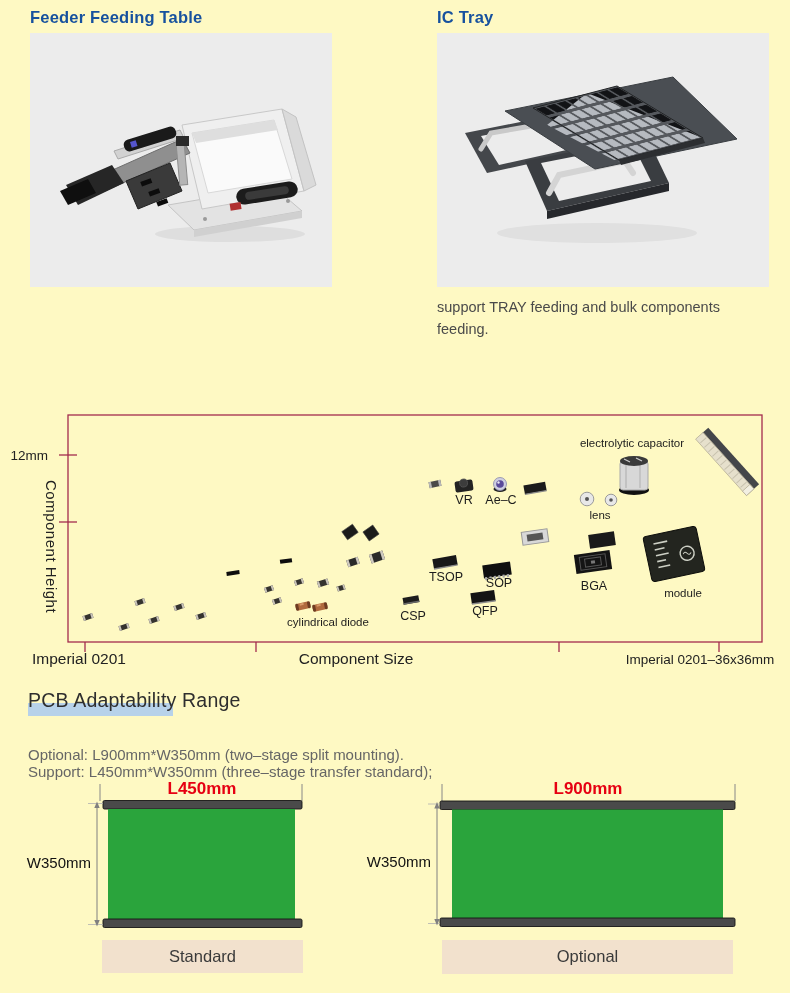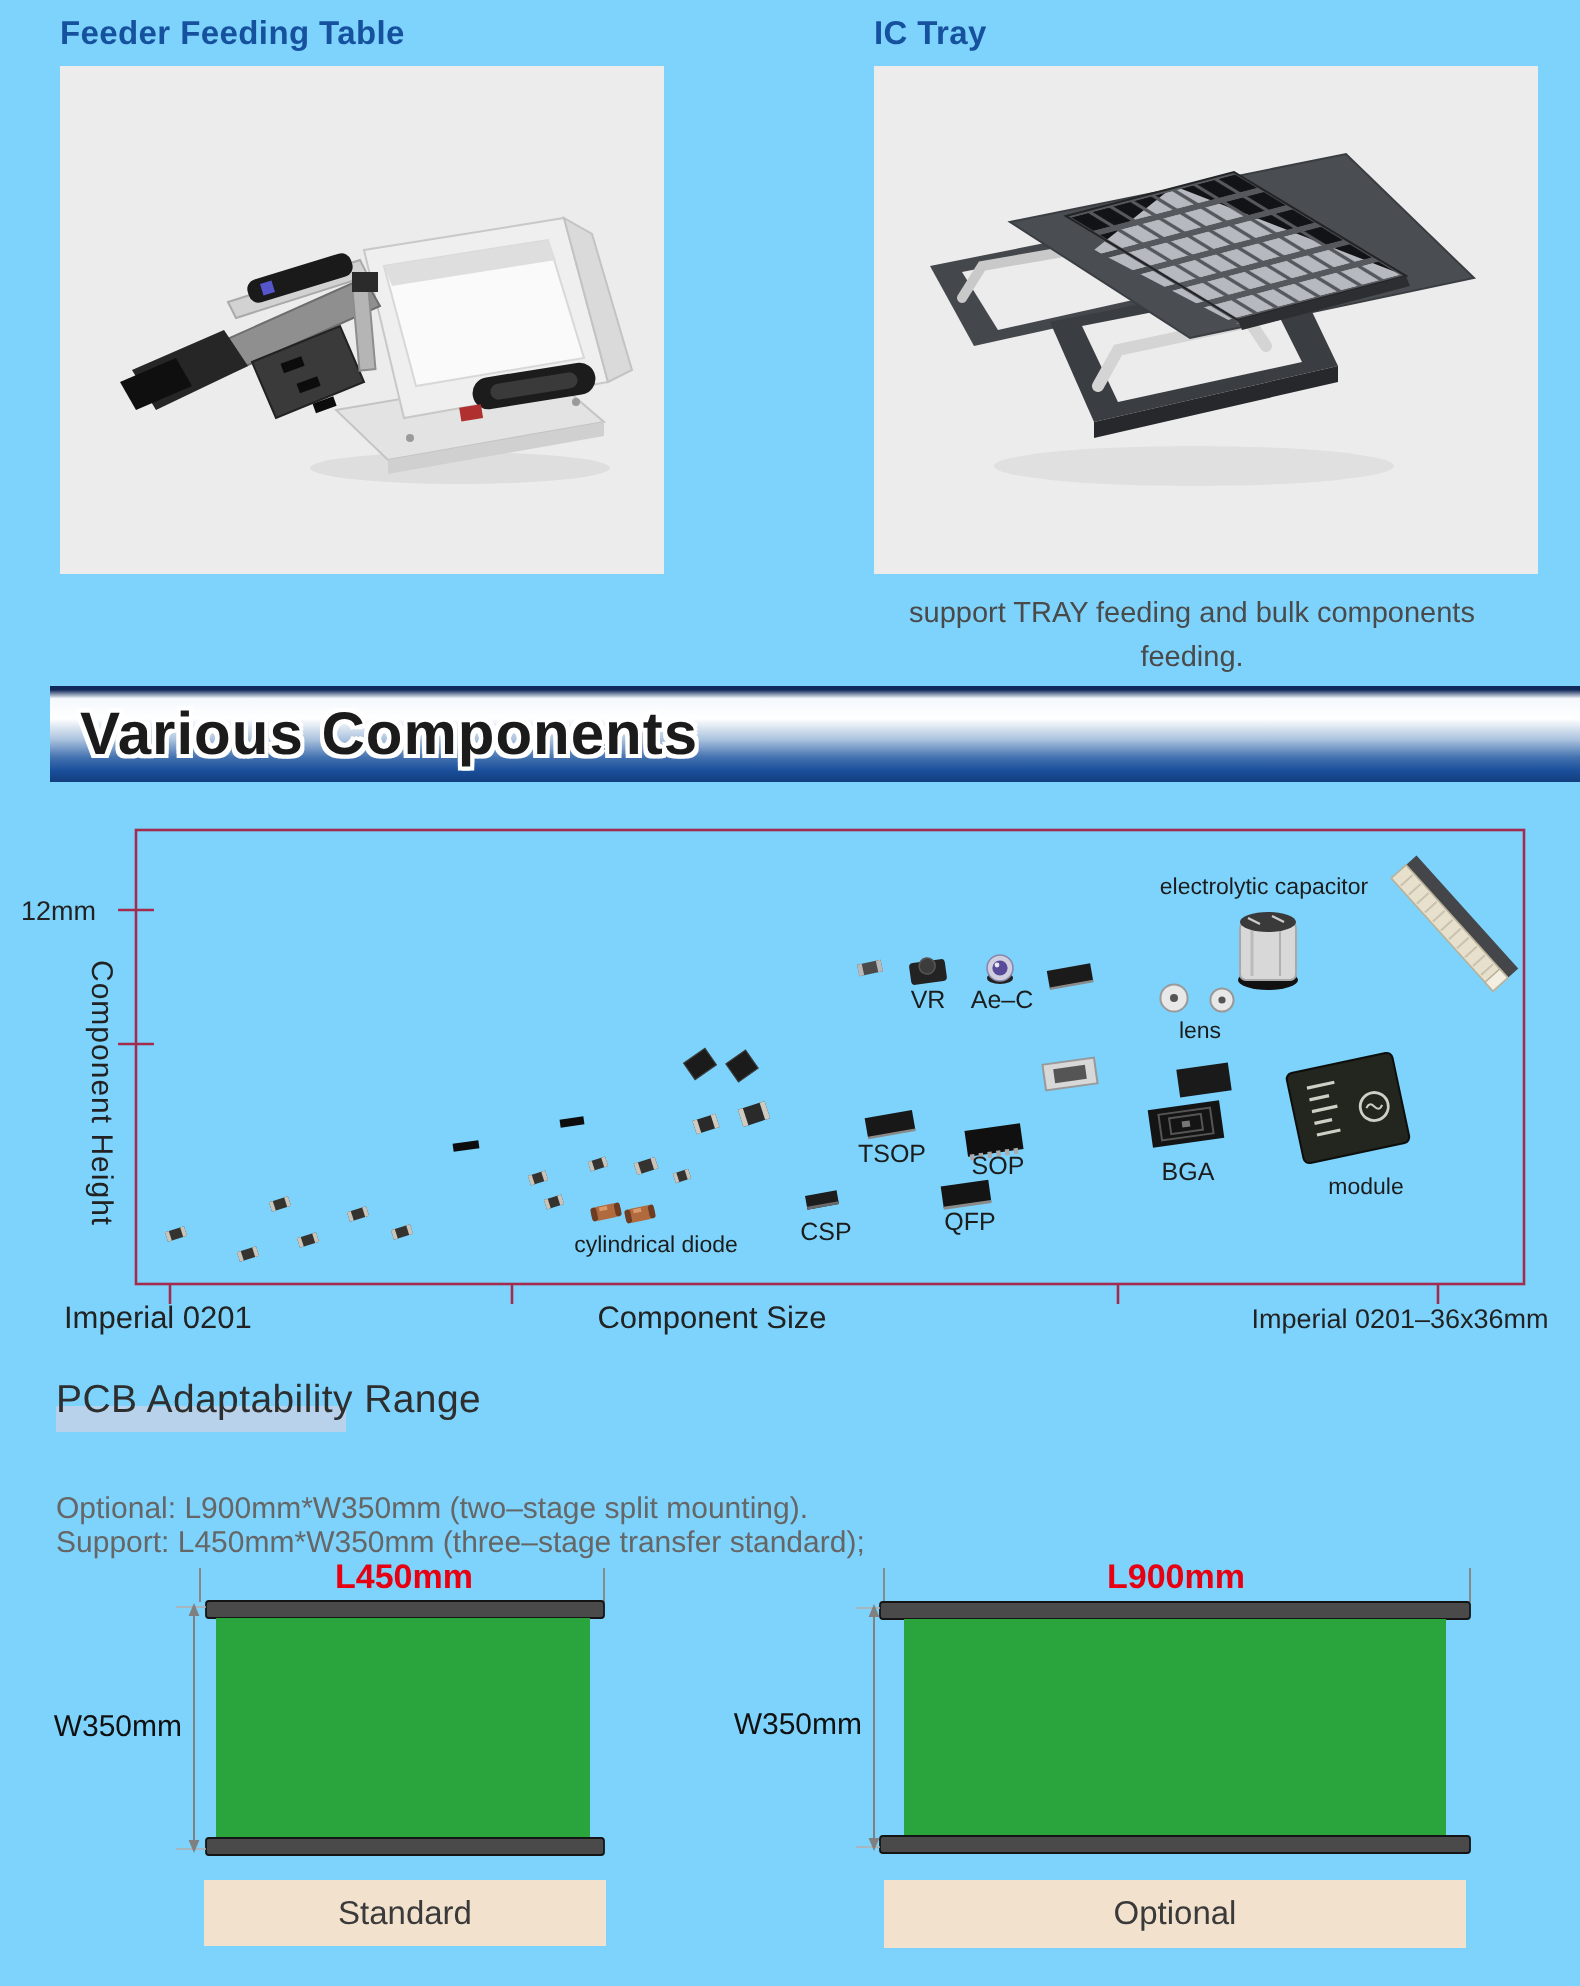--- a/index.html
+++ b/index.html
@@ -1,16 +1,16 @@
 <!DOCTYPE html>
 <html><head>
 <meta charset="utf-8">
 <style>
   html,body{margin:0;padding:0;background:#ffffff;}
-  .page{position:relative;width:790px;height:993px;background:#7dd3fc;overflow:hidden;
+  .page{position:relative;width:790px;height:993px;background:#fef9c3;overflow:hidden;
         font-family:"Liberation Sans", sans-serif;color:#222;}
   .abs{position:absolute;}
   .col-title{font-size:16.5px;font-weight:bold;color:#16519e;letter-spacing:0.2px;}
   .img-box{background:#ececec;}
   .col-desc{font-size:14.5px;color:#4a4a4a;line-height:22px;}
   .banner{background:linear-gradient(180deg,#10295a 0%,#10295a 4%,#f4f8fd 13%,#ffffff 34%,
           #aac2de 56%,#4573b1 74%,#1a4f9b 88%,#123e7e 100%);
           height:48px;line-height:50px;}
   .banner-text{font-size:30px;font-weight:bold;color:#1b1b1b;padding-left:15px;letter-spacing:0.5px;
      text-shadow:-2px -2px 0 #fff,2px -2px 0 #fff,-2px 2px 0 #fff,2px 2px 0 #fff,
@@ -91,25 +91,22 @@
 
       <polygon points="68,78 236,44 300,106 158,136" fill="#4a4e53" stroke="#3a3e42" stroke-width="1"></polygon>
 
       <polygon points="96,75 180,53 266,105 182,127" fill="#55585d" stroke="#222426" stroke-width="1"></polygon>
       <polygon points="96,75 180,53 266,105 182,127" fill="url(#cellsDark)"></polygon>
       <polygon points="150,60 266,105 181,129 110,92" fill="url(#cellsLight)"></polygon>
       <polygon points="182,127 266,105 268,110 184,132" fill="#2c2e31"></polygon>
     </svg>
   </div>
 
-  <div class="abs col-desc" style="left:437px;top:296px;width:318px;text-align:center;">support TRAY feeding and bulk components feeding.</div>
-
-  <div class="abs banner" style="left:25px;top:343px;width:765px;">
-    <span class="banner-text">Various Components</span>
-  </div>
+  <div class="abs col-desc" style="left:437px;top:296px;width:318px;">support TRAY feeding and bulk components feeding.</div>
+
 
   <svg class="abs" style="left:0;top:400px;" width="790" height="280" viewBox="0 0 790 280">
 
     <g stroke="#a32c4e" stroke-width="1.3" fill="none">
       <rect x="68" y="15" width="694" height="227"></rect>
       <line x1="59" y1="55" x2="77" y2="55"></line>
       <line x1="59" y1="122" x2="77" y2="122"></line>
       <line x1="85" y1="242" x2="85" y2="252"></line>
       <line x1="256" y1="242" x2="256" y2="252"></line>
       <line x1="559" y1="242" x2="559" y2="252"></line>

